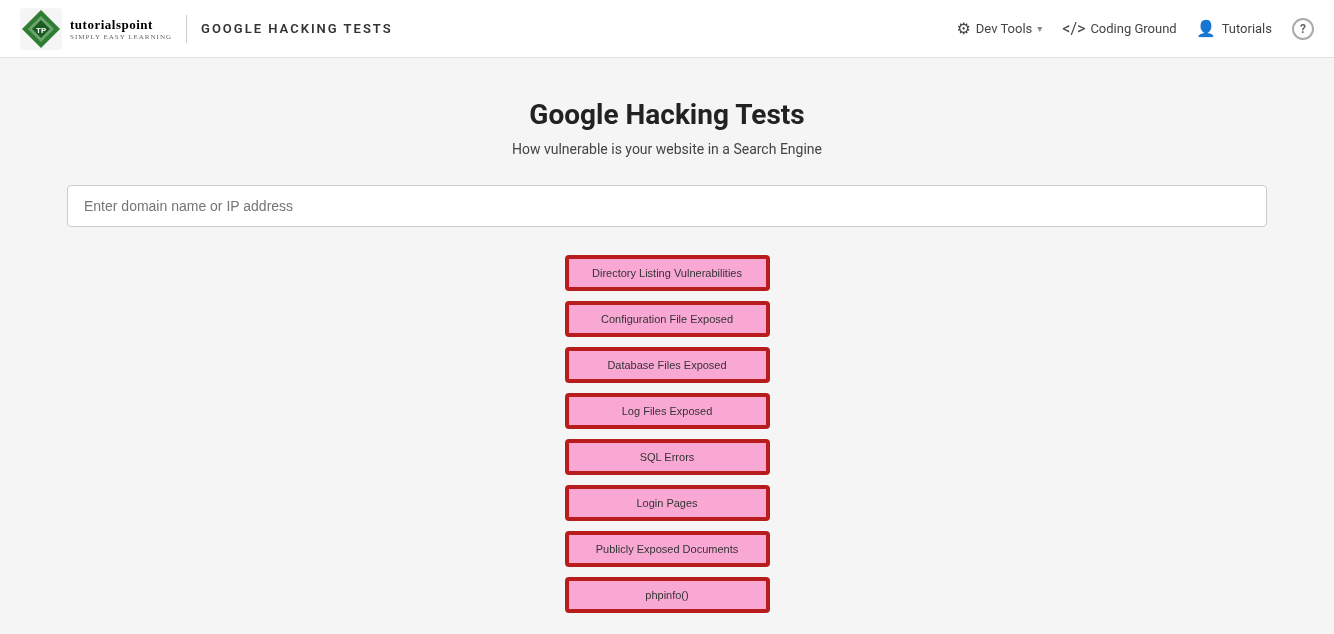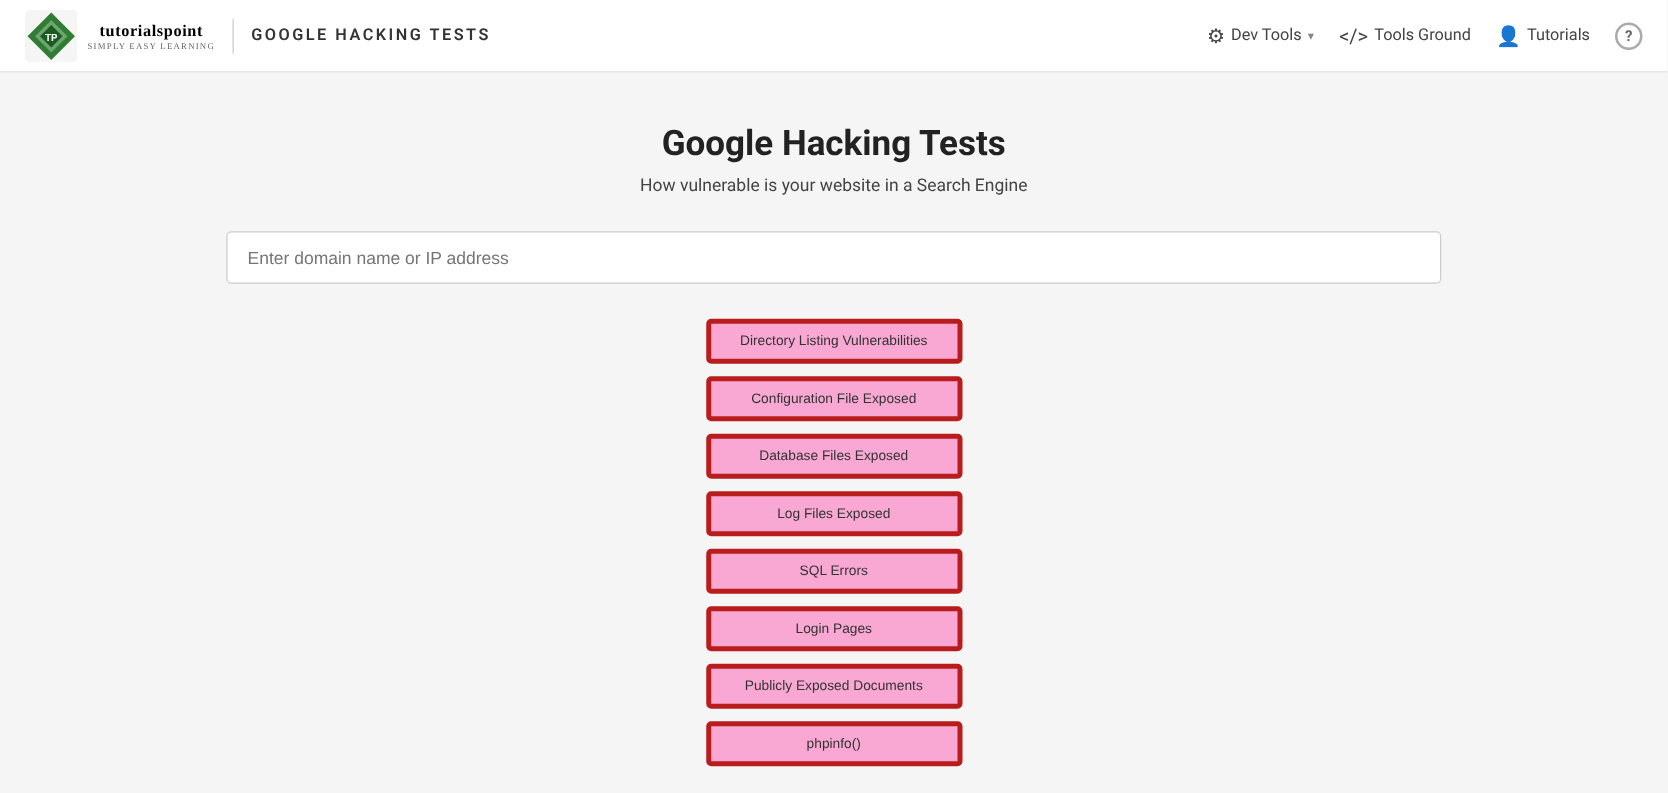--- a/index.html
+++ b/index.html
@@ -17,21 +17,20 @@
 
     
     .navbar {
       background-color: #ffffff;
       border-bottom: 1px solid #e0e0e0;
       display: flex;
       align-items: center;
       padding: 0 20px;
       height: 58px;
       justify-content: space-between;
-      text-align: center;
     }
 
     .navbar-left {
       display: flex;
       align-items: center;
       gap: 14px;
     }
 
     .logo-area {
       display: flex;
@@ -139,21 +138,21 @@
 
     .page-subtitle {
       font-size: 14px;
       color: #444;
       font-weight: 400;
       margin-bottom: 28px;
       text-align: center;
     }
 
     .search-input {
-      width: 972px;
+      width: 1200px;
       max-width: 1200px;
       padding: 12px 16px;
       font-size: 14px;
       color: #999;
       border: 1px solid #ccc;
       border-radius: 4px;
       background-color: #fff;
       outline: none;
       margin-bottom: 28px;
     }
@@ -205,21 +204,21 @@
   </div>
 
   <div class="navbar-right">
     <div class="nav-item">
       <span class="nav-icon">⚙</span>
       <span>Dev Tools</span>
       <span class="nav-dropdown-arrow">▾</span>
     </div>
     <div class="nav-item">
       <span class="nav-icon">&lt;/&gt;</span>
-      <span>Tools Ground</span>
+      <span>Coding Ground</span>
     </div>
     <div class="nav-item">
       <span class="nav-icon">👤</span>
       <span>Tutorials</span>
     </div>
     <div class="help-icon">?</div>
   </div>
 </nav>
 
 <main class="main-content">

